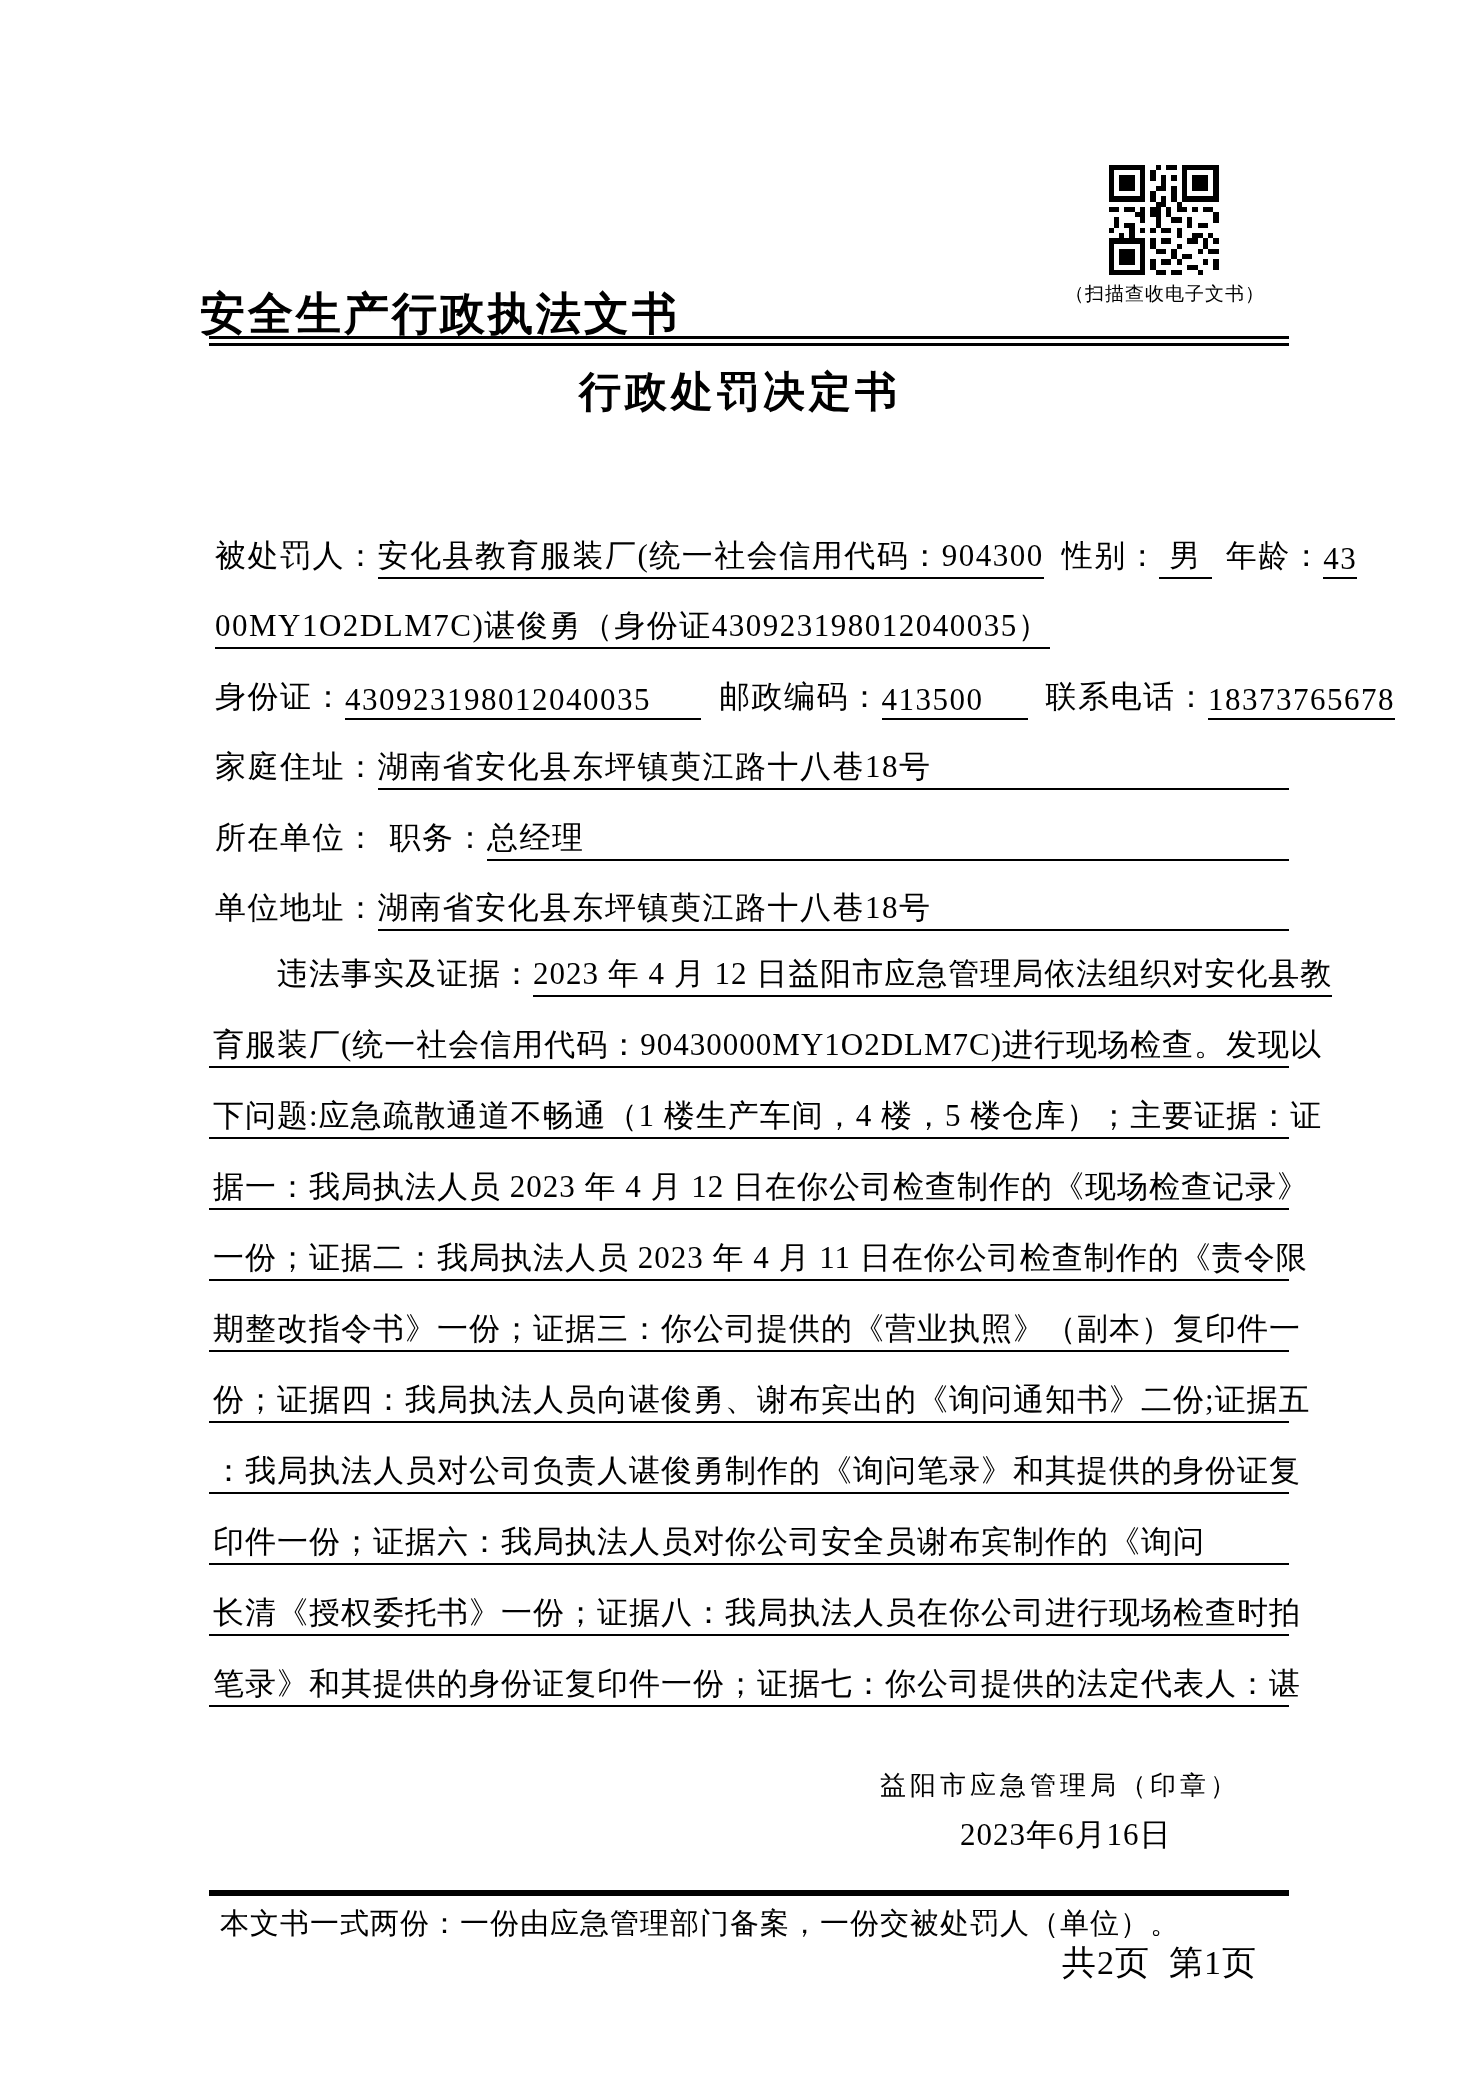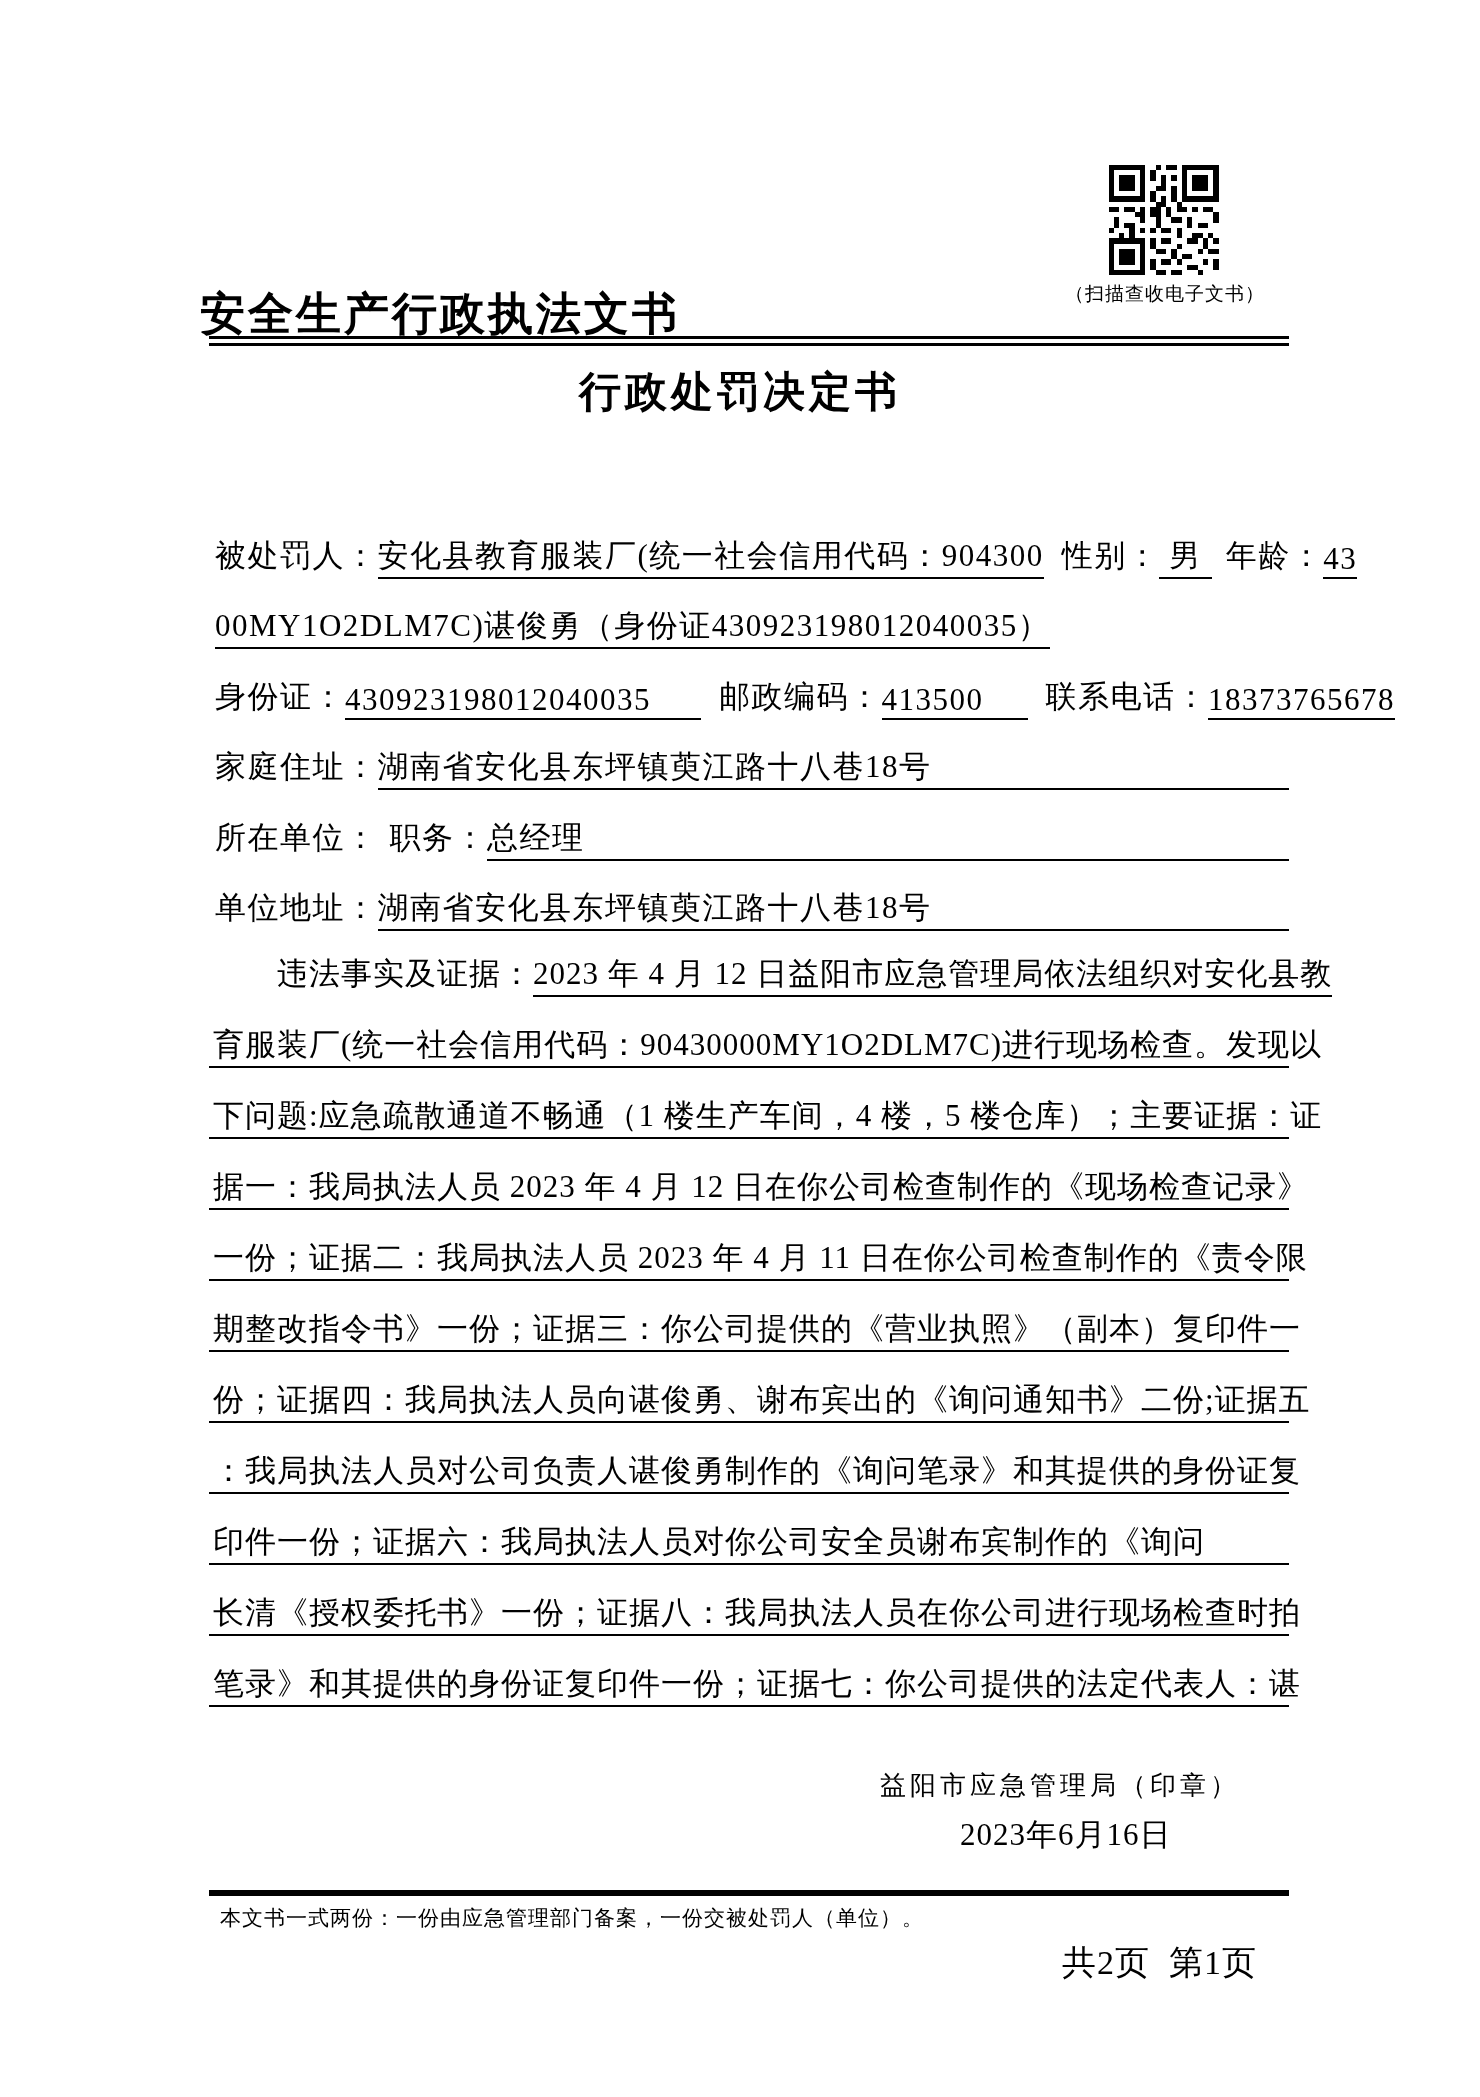--- a/index.html
+++ b/index.html
@@ -77,21 +77,21 @@
   }
   .decision-date {
     position:absolute; left:960px; top:1814px;
     font-size:31px; letter-spacing:1px;
   }
 
   
   .footer-rule { position:absolute; left:209px; top:1890px; width:1080px; height:6px; background:#000; }
   .footer-note {
     position:absolute; left:220px; top:1904px;
-    font-size:21px; letter-spacing:1px; white-space:pre;
+    font-size:29px; letter-spacing:1px; white-space:pre;
   }
   .pagination {
     position:absolute; right:223px; top:1940px;
     font-size:34px; letter-spacing:1px; white-space:pre;
   }
 </style>
 </head>
 <body>
 
 <div class="page">

